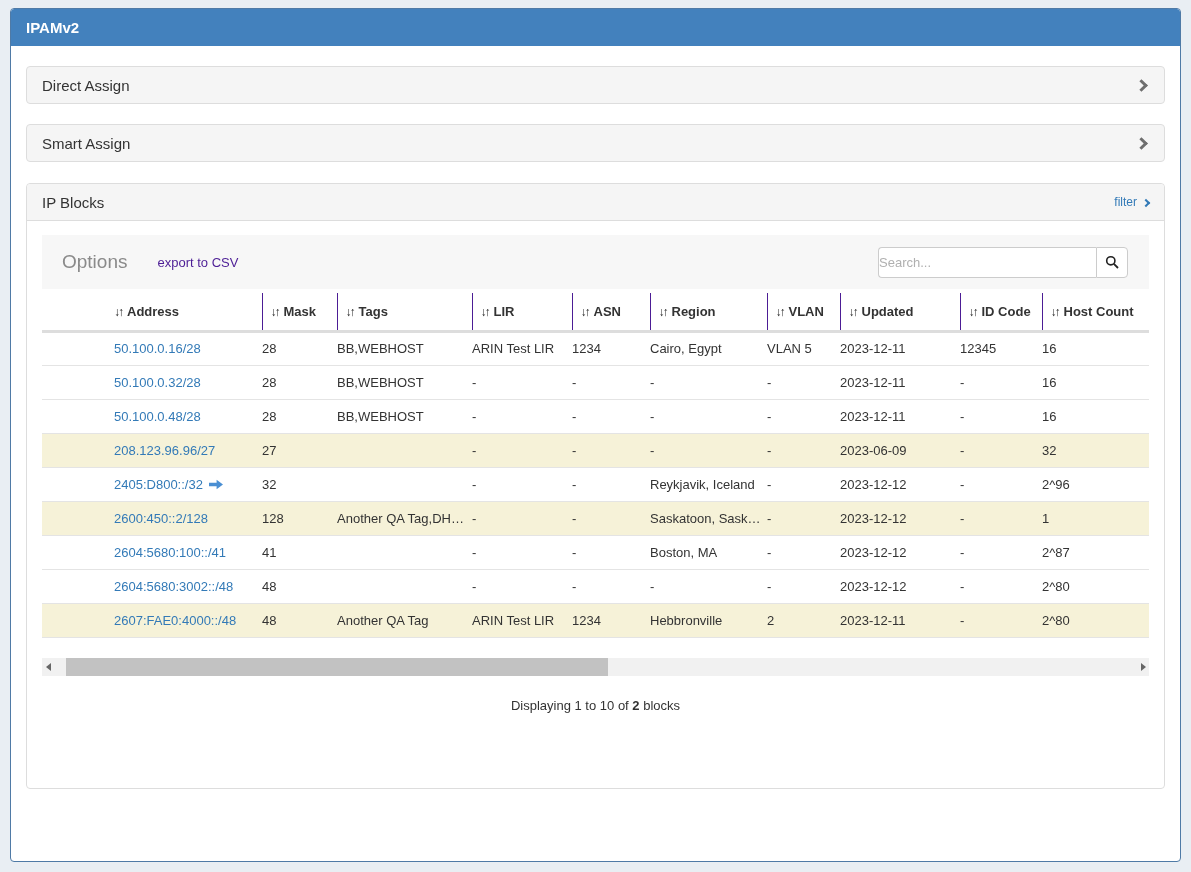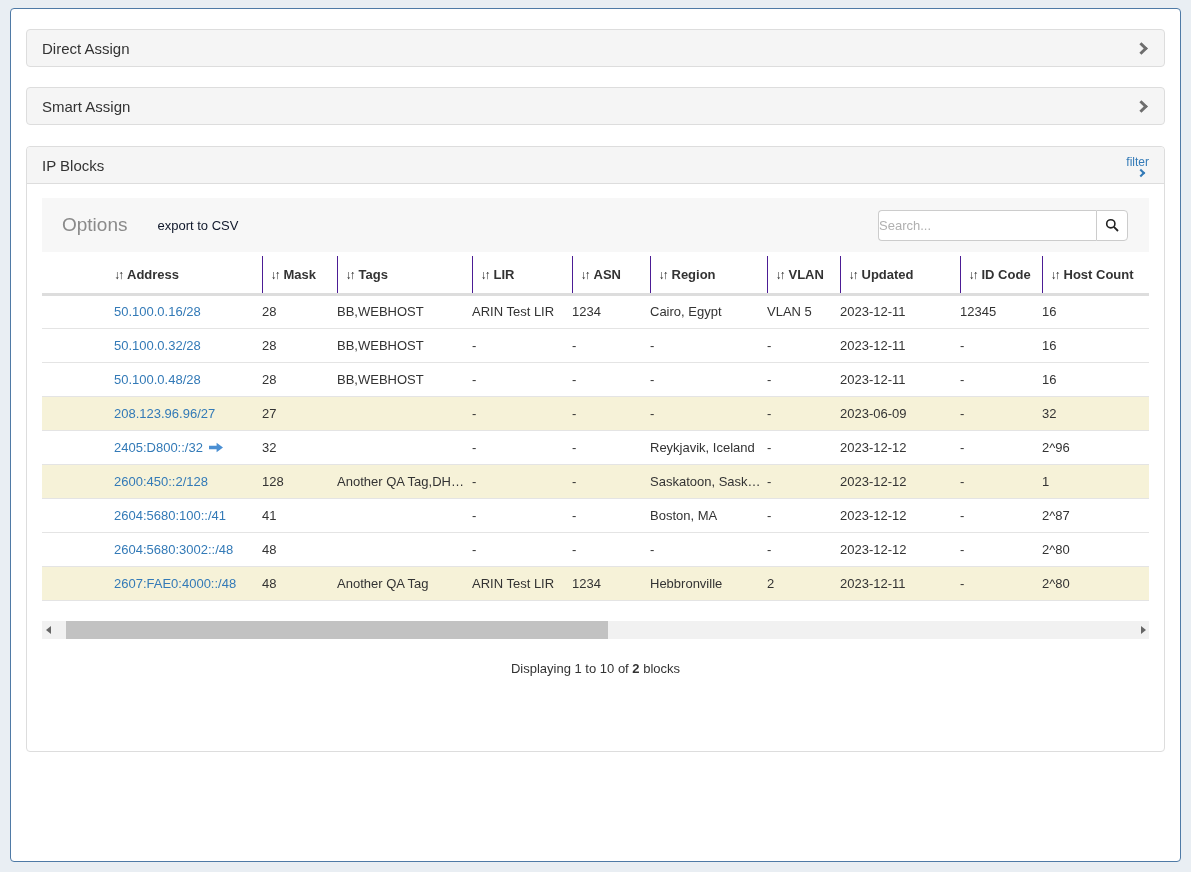--- a/index.html
+++ b/index.html
@@ -72,32 +72,32 @@
     height:37px;
     background:#f5f5f5;
     border-bottom:1px solid #ddd;
     border-radius:4px 4px 0 0;
     padding:0 15px;
     display:flex;
     align-items:center;
     justify-content:space-between;
   }
   .bh-label { font-size:15px; color:#333; }
-  .filter-link { font-size:12px; color:#337ab7; cursor:pointer; display:flex; align-items:center;flex-direction:column; }
+  .filter-link { font-size:12px; color:#337ab7; cursor:pointer; display:flex; align-items:center; }
   .blocks-body { padding:14px 15px 75px 15px; }
 
   .options-bar {
     height:54px;
     background:#f7f7f7;
     display:flex;
     align-items:center;
     padding:0 21px 0 20px;
   }
   .options-title { font-size:19px; color:#8a8a8a; }
-  .export-link { font-size:13px; color:#0f172a; margin-left:30px; cursor:pointer; text-decoration:none; }
+  .export-link { font-size:13px; color:#4c1d95; margin-left:30px; cursor:pointer; text-decoration:none; }
   .search-group { margin-left:auto; display:flex; }
   .search-group input {
     width:218px; height:31px;
     border:1px solid #ccc;
     border-right:none;
     border-radius:4px 0 0 4px;
     padding:0 0;
     font-size:13px;
     font-family:"Liberation Sans", sans-serif;
     color:#333;
@@ -174,20 +174,23 @@
     cursor:grab;
   }
   .sb-arrow.right-a { margin-left:auto; }
 
   .summary { text-align:center; margin-top:22px; font-size:13px; color:#333; }
 </style>
 </head>
 <body>
 
 <div class="main-panel">
+  <div class="main-heading">
+    <span>IPAMv2</span>
+  </div>
   <div class="main-body">
 
     <div class="collapse-panel">
       <span class="cp-label">Direct Assign</span>
       <span class="chev"></span>
     </div>
 
     <div class="collapse-panel">
       <span class="cp-label">Smart Assign</span>
       <span class="chev"></span>

